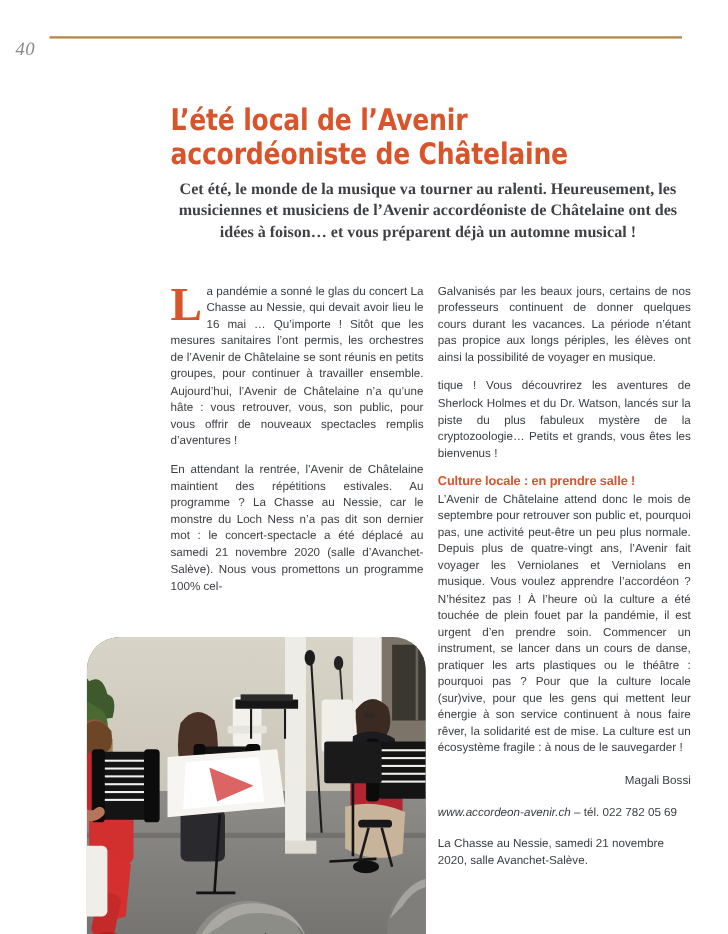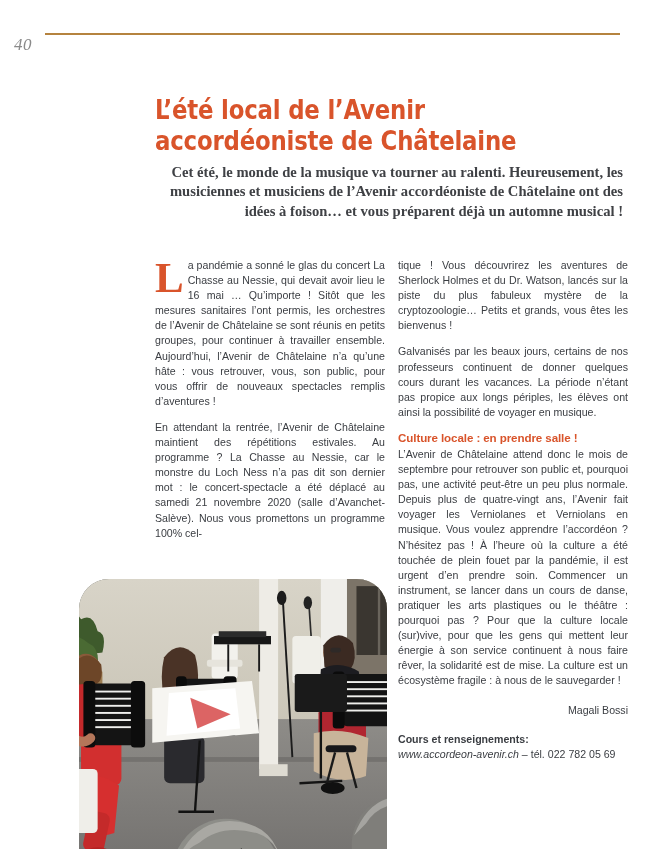--- a/index.html
+++ b/index.html
@@ -56,21 +56,21 @@
   #lead-paragraph {
     position: absolute;
     left: 155px;
     top: 163px;
     width: 468px;
     font-family: "Liberation Serif", serif;
     font-weight: bold;
     font-size: 14.6px;
     line-height: 19.4px;
     color: #3f4145;
-    text-align: right;
+    text-align: center;
   }
 
   
   .column {
     position: absolute;
     top: 258px;
     width: 230px;
     font-family: "Liberation Sans", sans-serif;
     font-size: 10.6px;
     line-height: 15.1px;
@@ -184,32 +184,32 @@
 <h1 id="article-title">L’été local de l’Avenir accordéoniste de Châtelaine</h1>
 
 <div id="lead-paragraph">Cet été, le monde de la musique va tourner au ralenti. Heureusement, les musiciennes et musiciens de l’Avenir accordéoniste de Châtelaine ont des idées à foison… et vous préparent déjà un automne musical !</div>
 
 <div class="column" id="column-left">
   <p id="dropcap-para"><span class="dropcap">L</span><span>a pandémie a sonné le glas du concert La Chasse au Nessie, qui devait avoir lieu le 16 mai … Qu’importe ! Sitôt que les mesures sanitaires l’ont permis, les orchestres de l’Avenir de Châtelaine se sont réunis en petits groupes, pour continuer à travailler ensemble. Aujourd’hui, l’Avenir de Châtelaine n’a qu’une hâte : vous retrouver, vous, son public, pour vous offrir de nouveaux spectacles remplis d’aventures !</span></p>
   <p>En attendant la rentrée, l’Avenir de Châtelaine maintient des répétitions estivales. Au programme ? La Chasse au Nessie, car le monstre du Loch Ness n’a pas dit son dernier mot : le concert-spectacle a été déplacé au samedi 21 novembre 2020 (salle d’Avanchet-Salève). Nous vous promettons un programme 100% cel-</p>
 </div>
 
 <div class="column" id="column-right">
+  <p>Galvanisés par les beaux jours, certains de nos professeurs continuent de donner quelques cours durant les vacances. La période n’étant pas propice aux longs périples, les élèves ont ainsi la possibilité de voyager en musique.</p>
   <p>tique ! Vous découvrirez les aventures de Sherlock Holmes et du Dr. Watson, lancés sur la piste du plus fabuleux mystère de la cryptozoologie… Petits et grands, vous êtes les bienvenus !</p>
-  <p>Galvanisés par les beaux jours, certains de nos professeurs continuent de donner quelques cours durant les vacances. La période n’étant pas propice aux longs périples, les élèves ont ainsi la possibilité de voyager en musique.</p>
   <h2 class="subhead">Culture locale : en prendre salle !</h2>
   <p>L’Avenir de Châtelaine attend donc le mois de septembre pour retrouver son public et, pourquoi pas, une activité peut-être un peu plus normale. Depuis plus de quatre-vingt ans, l’Avenir fait voyager les Verniolanes et Verniolans en musique. Vous voulez apprendre l’accordéon ? N’hésitez pas ! À l’heure où la culture a été touchée de plein fouet par la pandémie, il est urgent d’en prendre soin. Commencer un instrument, se lancer dans un cours de danse, pratiquer les arts plastiques ou le théâtre : pourquoi pas ? Pour que la culture locale (sur)vive, pour que les gens qui mettent leur énergie à son service continuent à nous faire rêver, la solidarité est de mise. La culture est un écosystème fragile : à nous de le sauvegarder !</p>
   <div class="byline">Magali Bossi</div>
 
   <div class="info-block">
-    <div class="info-title">Cours et renseignements:</div>
     <div class="info-body"><span class="info-url">www.accordeon-avenir.ch</span><span> – tél. 022 782 05 69</span></div>
   </div>
 
   <div class="info-block">
+    <div class="info-body">La Chasse au Nessie, samedi 21 novembre 2020, salle Avanchet-Salève.</div>
   </div>
 </div>
 
 <figure id="photo-figure">
   <svg id="photo-canvas" viewBox="0 0 308 267" preserveAspectRatio="xMidYMid slice">
     <defs>
       <linearGradient id="wallGrad" x1="0" y1="0" x2="0" y2="1">
         <stop offset="0%" stop-color="#d8d4c8"></stop>
         <stop offset="100%" stop-color="#c9c4b6"></stop>
       </linearGradient>

